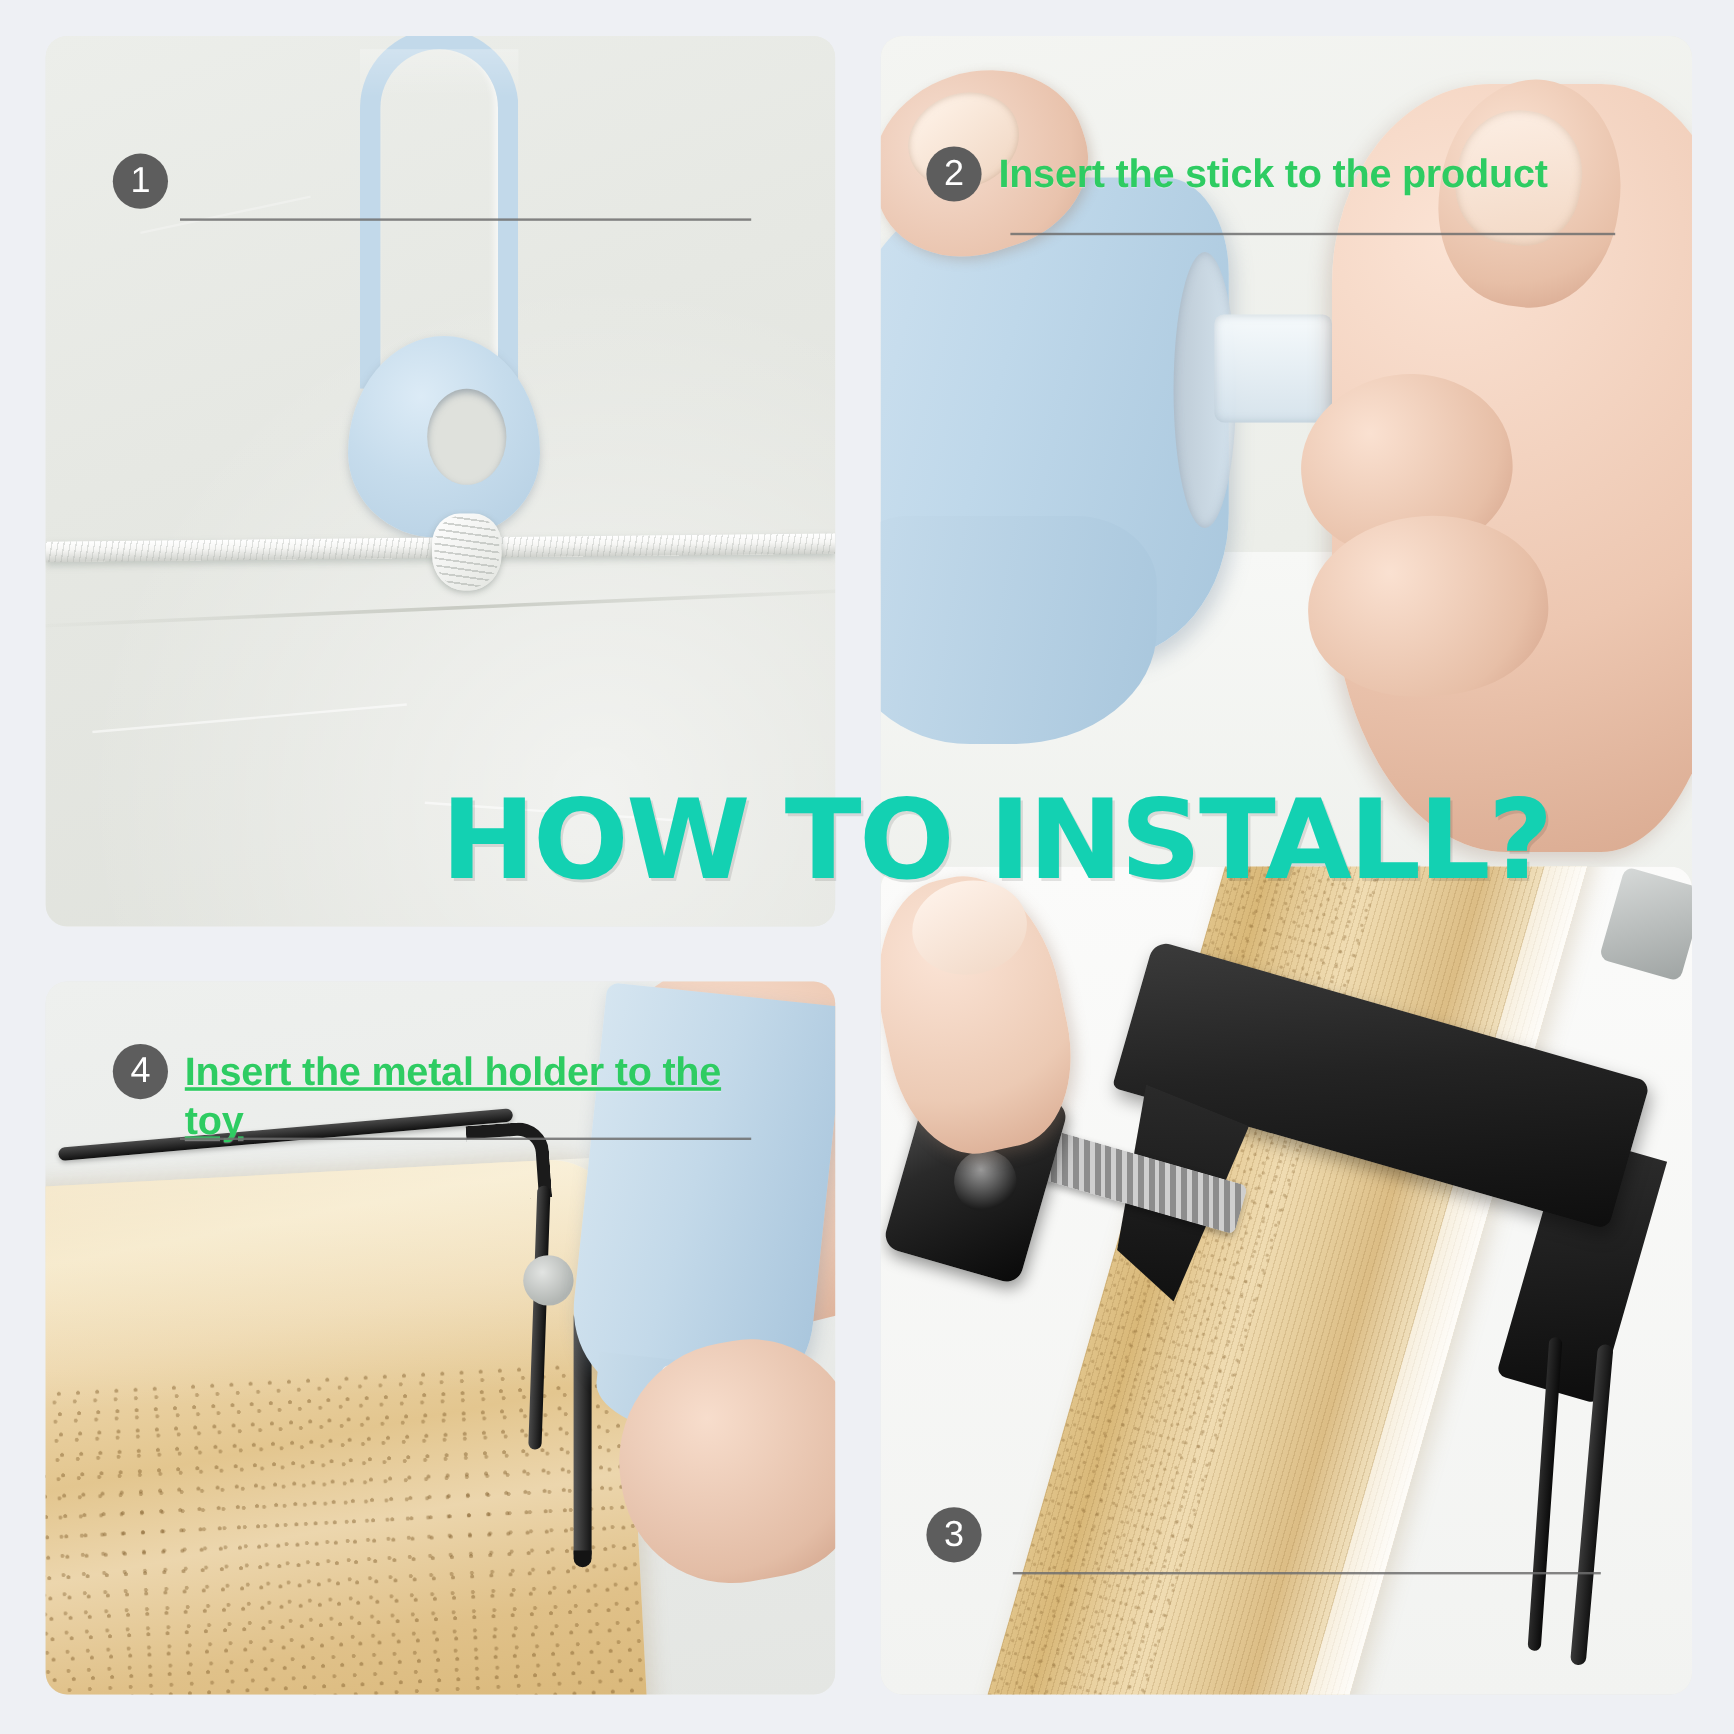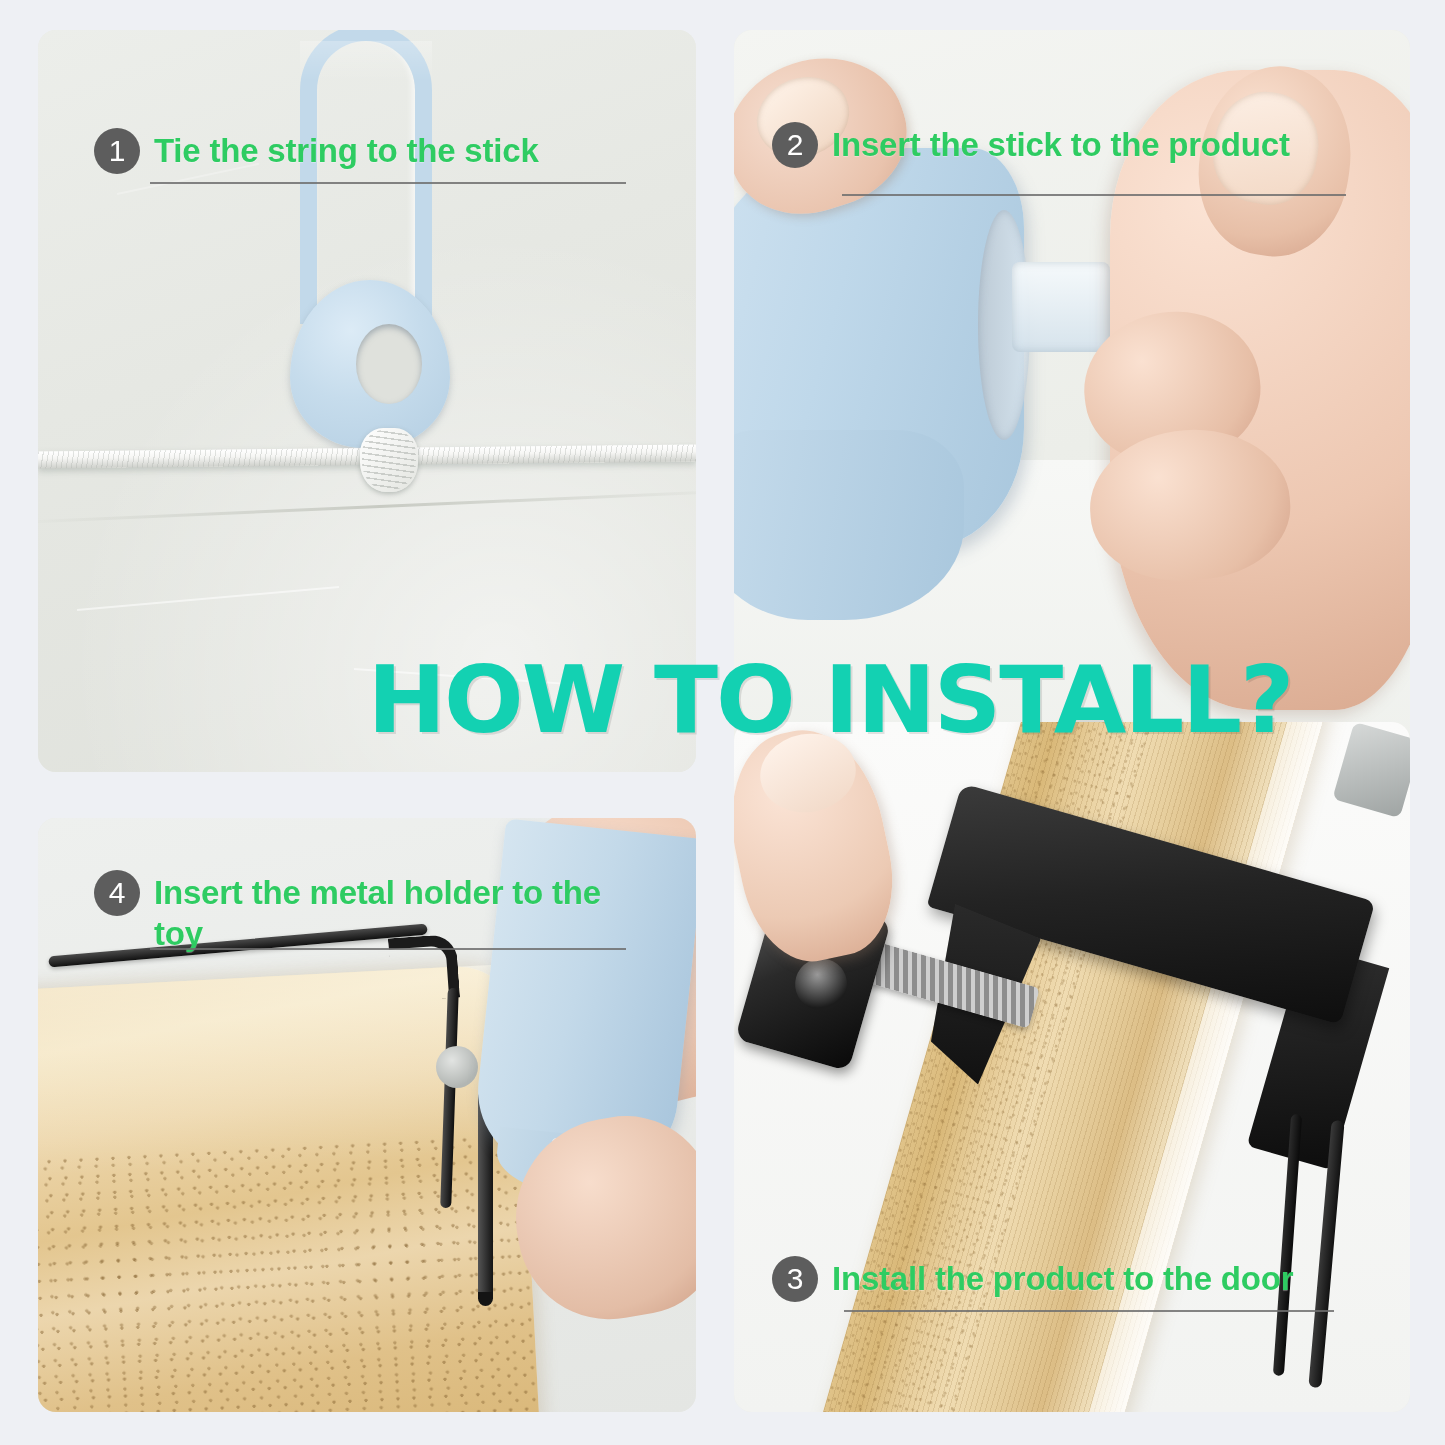--- a/index.html
+++ b/index.html
@@ -431,21 +431,20 @@
       <div class="scratch" style="left:48%;top:86%;width:34%;transform:rotate(4deg);"></div>
       <div class="scratch" style="left:12%;top:22%;width:22%;transform:rotate(-12deg);opacity:.5;"></div>
       <div class="hook-stem"></div>
       <div class="hook-pad"></div>
       <div class="hook-eye"></div>
       <div class="string"></div>
       <div class="knot"></div>
     </div>
     <div class="caption" style="left:56px;top:98px;">
       <div class="badge">1</div>
-      <div class="cap-text">Tie the string to the stick</div>
     </div>
     <div class="cap-rule" style="left:112px;top:152px;width:476px;"></div>
   </div>
 
   <div class="panel" id="p2">
     <div class="photo">
       <div class="bg"></div>
       <div class="tabletop"></div>
       <div class="body"></div>
       <div class="body2"></div>
@@ -483,21 +482,20 @@
       <div class="clamp-side"></div>
       <div class="screw"></div>
       <div class="knob"></div>
       <div class="thumb"></div>
       <div class="thumb-nail"></div>
       <div class="wire2"></div>
       <div class="wire"></div>
     </div>
     <div class="caption" style="left:38px;top:534px;">
       <div class="badge">3</div>
-      <div class="cap-text">Install the product to the door</div>
     </div>
     <div class="cap-rule" style="left:110px;top:588px;width:490px;"></div>
   </div>
 
   <div class="panel" id="p4">
     <div class="photo">
       <div class="bg"></div>
       <div class="bamboo">
         <div class="bamboo-top"></div>
         <div class="bamboo-speck"></div>
@@ -509,20 +507,20 @@
       <div class="wire-pin"></div>
       <div class="hand4"></div>
       <div class="toy"></div>
       <div class="toy-lip"></div>
       <div class="toy-notch"></div>
       <div class="toy-notch2"></div>
       <div class="hand4b"></div>
     </div>
     <div class="caption" style="left:56px;top:52px;width:560px;">
       <div class="badge">4</div>
-      <div class="cap-text" style="max-width:470px;">Insert the metal holder to the toy</div>
+      <div class="cap-text" style="max-width:470px;text-decoration:underline;">Insert the metal holder to the toy</div>
     </div>
     <div class="cap-rule" style="left:112px;top:130px;width:476px;"></div>
   </div>
 
   <div class="hero">HOW TO INSTALL?</div>
 
 </div>
 
 </body></html>

